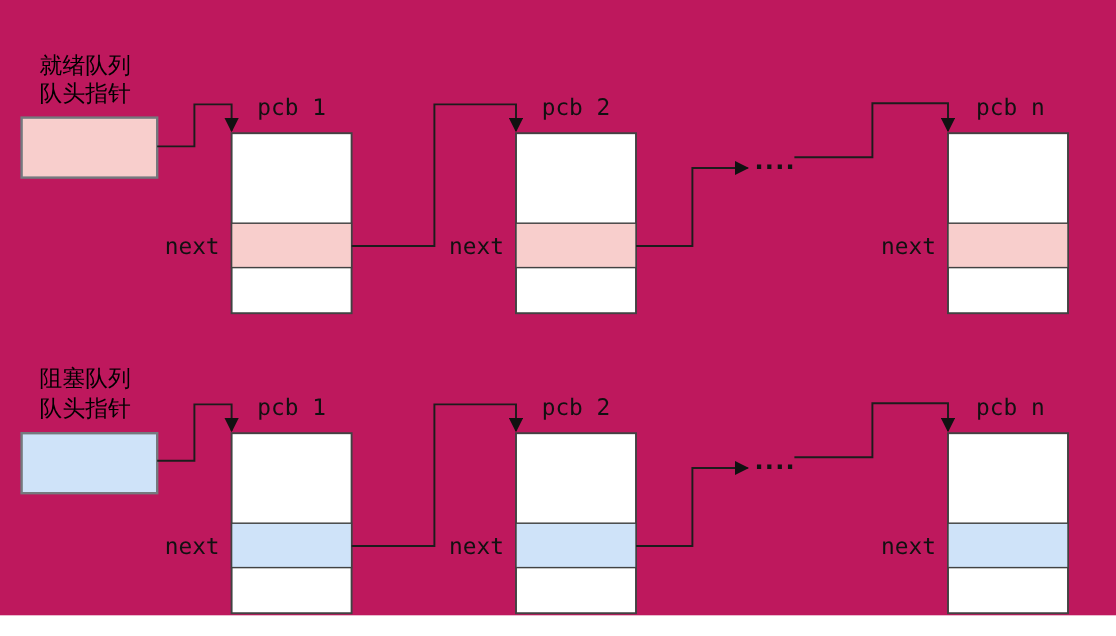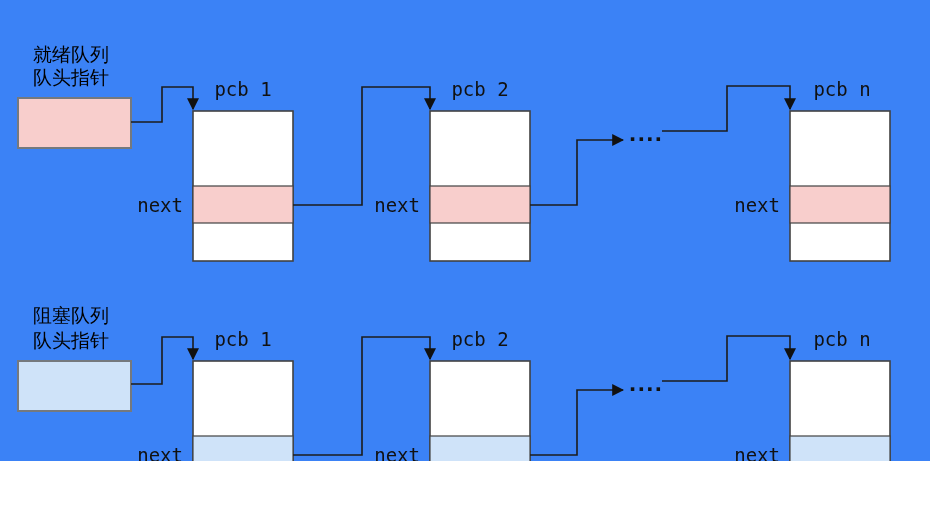--- a/index.html
+++ b/index.html
@@ -1,16 +1,16 @@
 <!DOCTYPE html>
 <html><head>
 <meta charset="utf-8">
 <style>
   html,body{margin:0;padding:0;background:#ffffff;}
-  .stage{width:930px;height:461px;position:relative;background:#3b82f6;overflow:hidden;}
+  .stage{width:930px;height:513px;position:relative;background:#be185d;overflow:hidden;}
   svg{display:block;}
   .line{fill:none;stroke:#1c1c1c;stroke-width:1.6;}
   .node-box{fill:#ffffff;stroke:#424242;stroke-width:1.6;}
   .band{stroke:#424242;stroke-width:1.2;}
   .head-box{stroke:#75797e;stroke-width:2;}
   .title,.next{font:19px "DejaVu Sans Mono","Liberation Mono",monospace;fill:#111111;}
   .next{text-anchor:end;}
   .title{text-anchor:middle;}
   .cjk{font:19px "DejaVu Sans","Liberation Sans",sans-serif;fill:#000000;}
   .dots{font:bold 20px "DejaVu Sans",sans-serif;fill:#111111;letter-spacing:1px;text-anchor:middle;}

